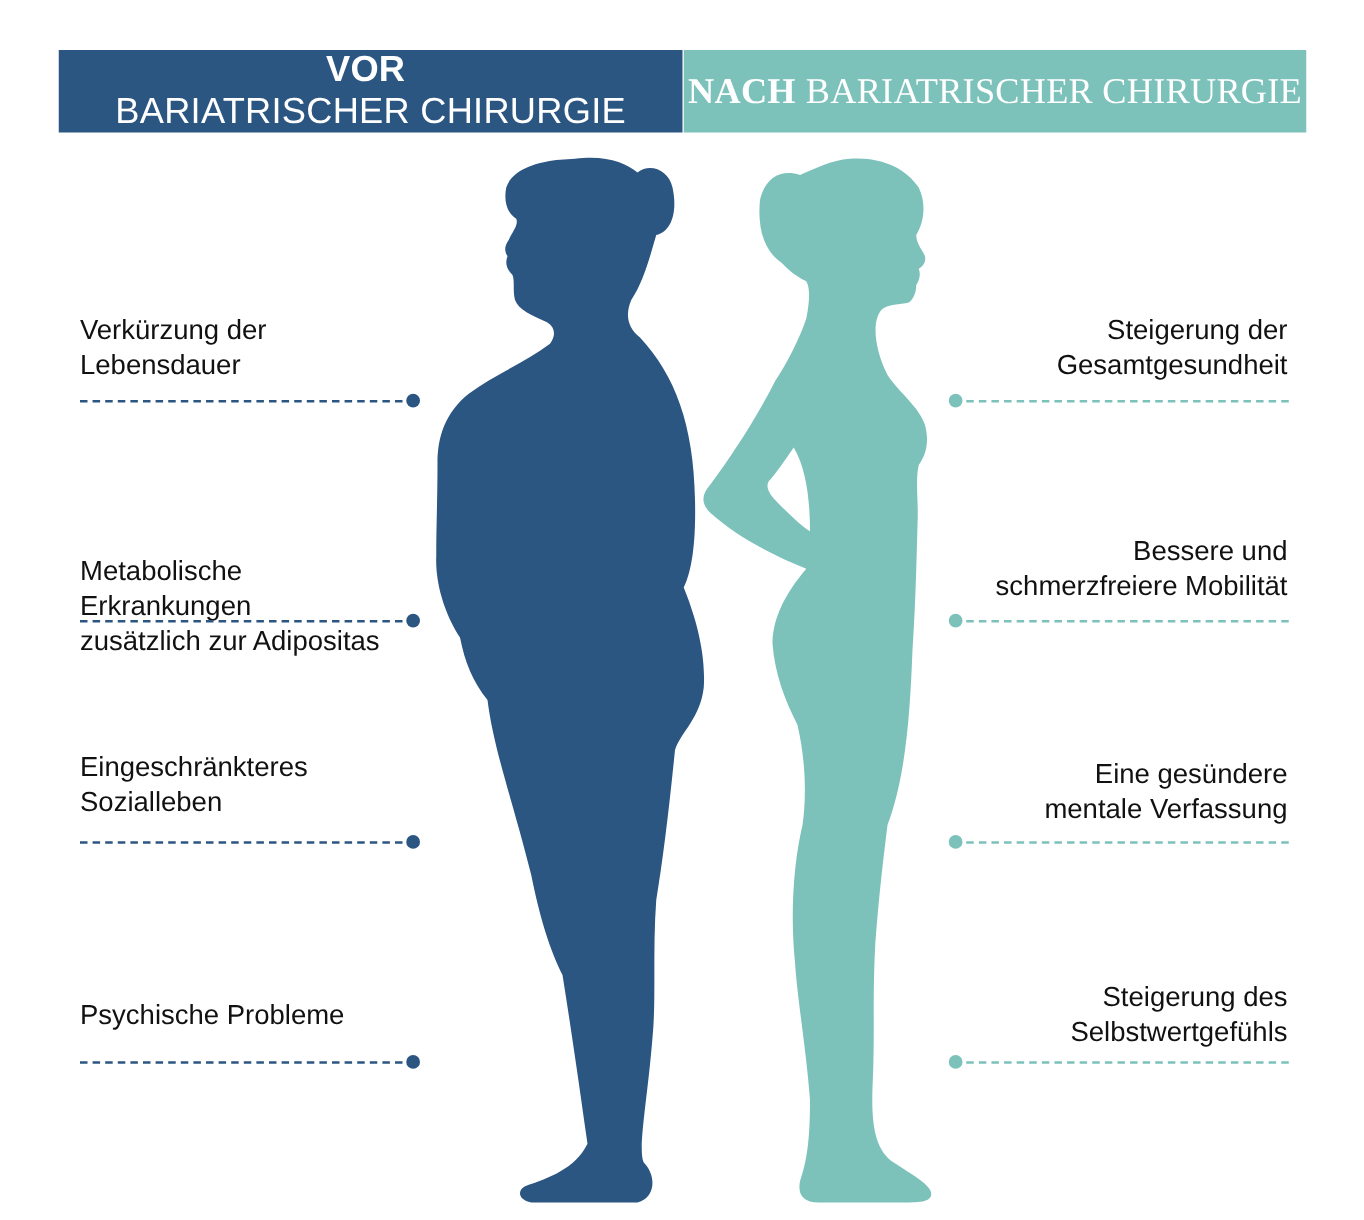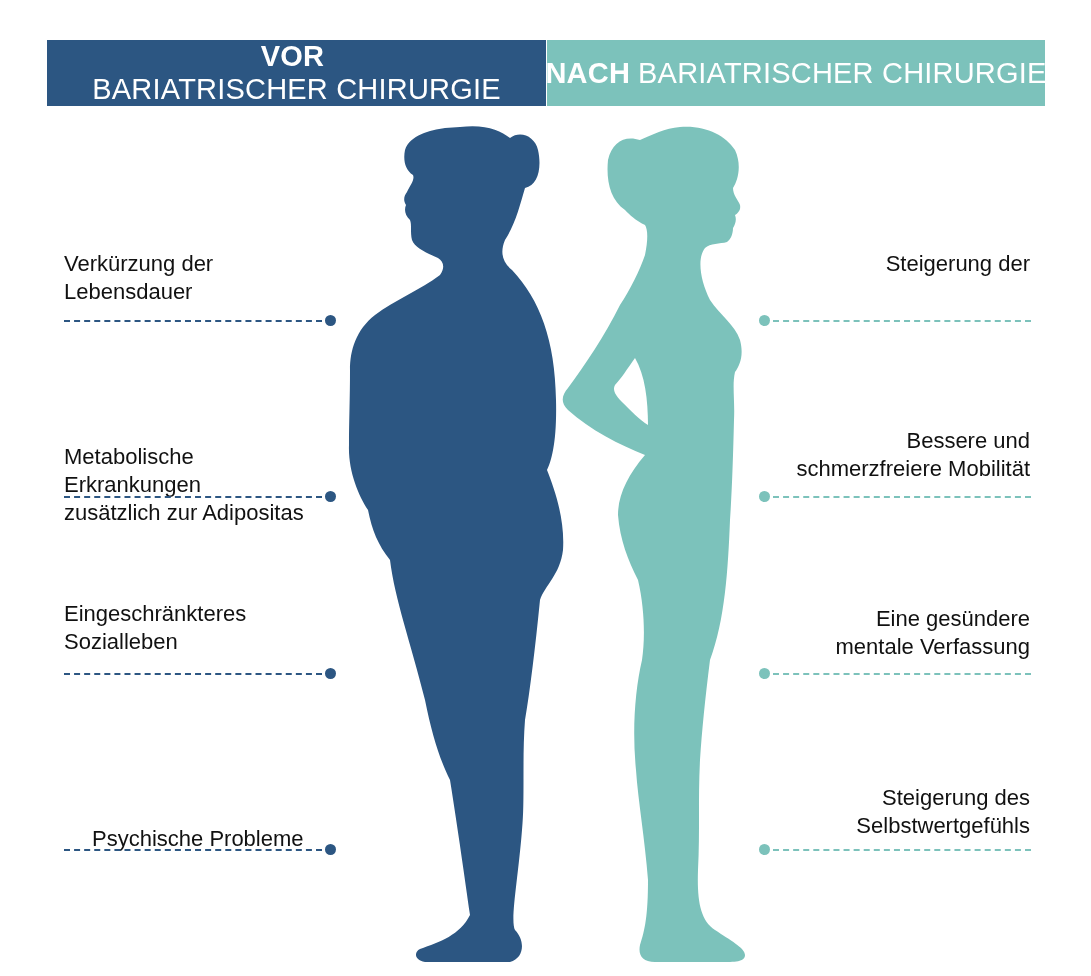--- a/index.html
+++ b/index.html
@@ -3,21 +3,21 @@
 <meta charset="utf-8">
 <style>
   html, body { margin: 0; padding: 0; background: #ffffff; }
   body { width: 1091px; height: 976px; position: relative; overflow: hidden;
          font-family: "Liberation Sans", "DejaVu Sans", sans-serif; color: #111; }
   .hdr { position: absolute; top: 40px; height: 66px; display: flex; align-items: center;
          justify-content: center; color: #fff; font-size: 29px; letter-spacing: 0.2px; white-space: nowrap; }
   .hdr b { font-weight: 700; margin-right: 8px; }
   .hdr span.rest { font-weight: 400; }
   #hdr-left { left: 47px; width: 499px; background: #2c5682; flex-direction: column; }
-  #hdr-right { left: 547px; width: 498px; background: #7cc2bb; }
+  #hdr-right { left: 547px; width: 498px; background: #7cc2bb; font-family: Liberation Serif, serif; }
   .item { position: absolute; font-size: 22px; line-height: 28px; }
   .item .lines div { white-space: nowrap; }
   .left-item { left: 64px; }
   .right-item { right: 61px; text-align: right; }
   .conn { position: absolute; height: 12px; }
   .conn .dash { position: absolute; top: 5px; height: 0; border-top: 2.5px dashed; }
   .conn .dot { position: absolute; top: 0; width: 11px; height: 11px; border-radius: 50%; }
   .left-conn { left: 64px; width: 272px; }
   .left-conn .dash { left: 0; width: 258px; border-color: #2c5682; }
   .left-conn .dot { right: 0; background: #2c5682; }
@@ -141,33 +141,34 @@
   <div class="lines">
     <div>Eingeschränkteres</div>
     <div>Sozialleben</div>
   </div>
 </div>
 <div class="conn left-conn" style="top:668px;">
   <div class="dash"></div>
   <div class="dot"></div>
 </div>
 
-<div class="item left-item" style="top:825px;margin-left:28px;">
+<div class="item left-item" style="top:798px;">
   <div class="lines">
     <div>Psychische Probleme</div>
   </div>
 </div>
 <div class="conn left-conn" style="top:844px;">
   <div class="dash"></div>
   <div class="dot"></div>
 </div>
 
 <div class="item right-item" style="top:250px;">
   <div class="lines">
     <div>Steigerung der</div>
+    <div>Gesamtgesundheit</div>
   </div>
 </div>
 <div class="conn right-conn" style="top:315px;">
   <div class="dot"></div>
   <div class="dash"></div>
 </div>
 
 <div class="item right-item" style="top:427px;">
   <div class="lines">
     <div>Bessere und</div>

